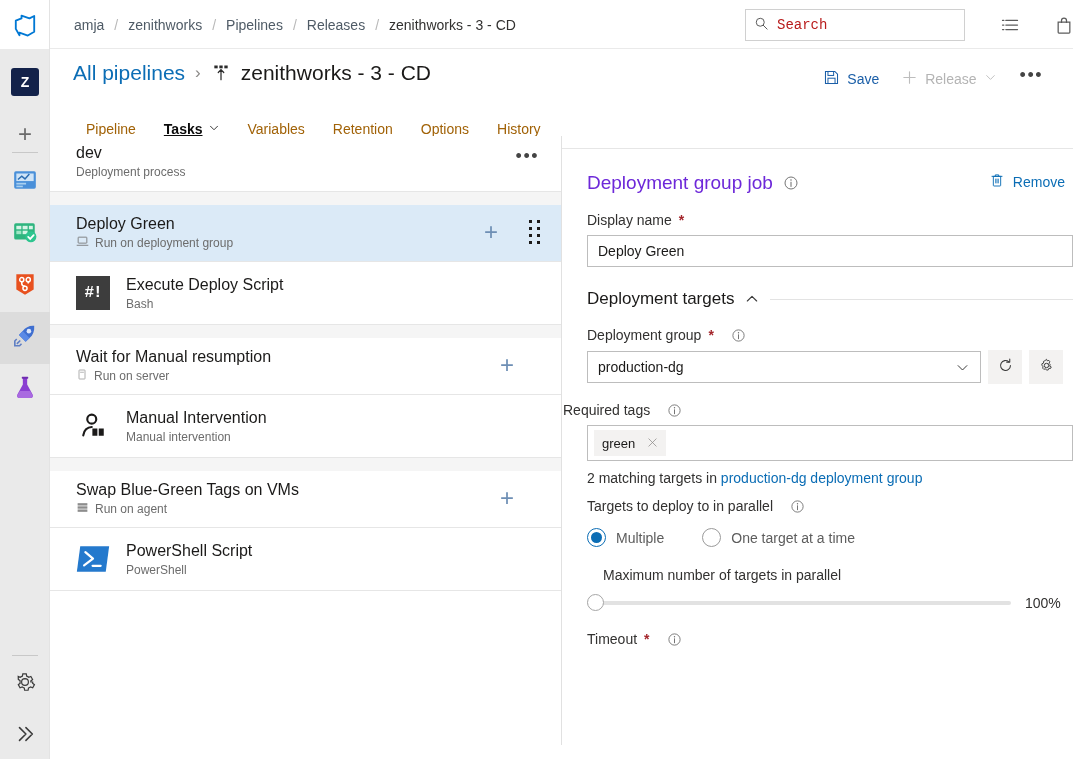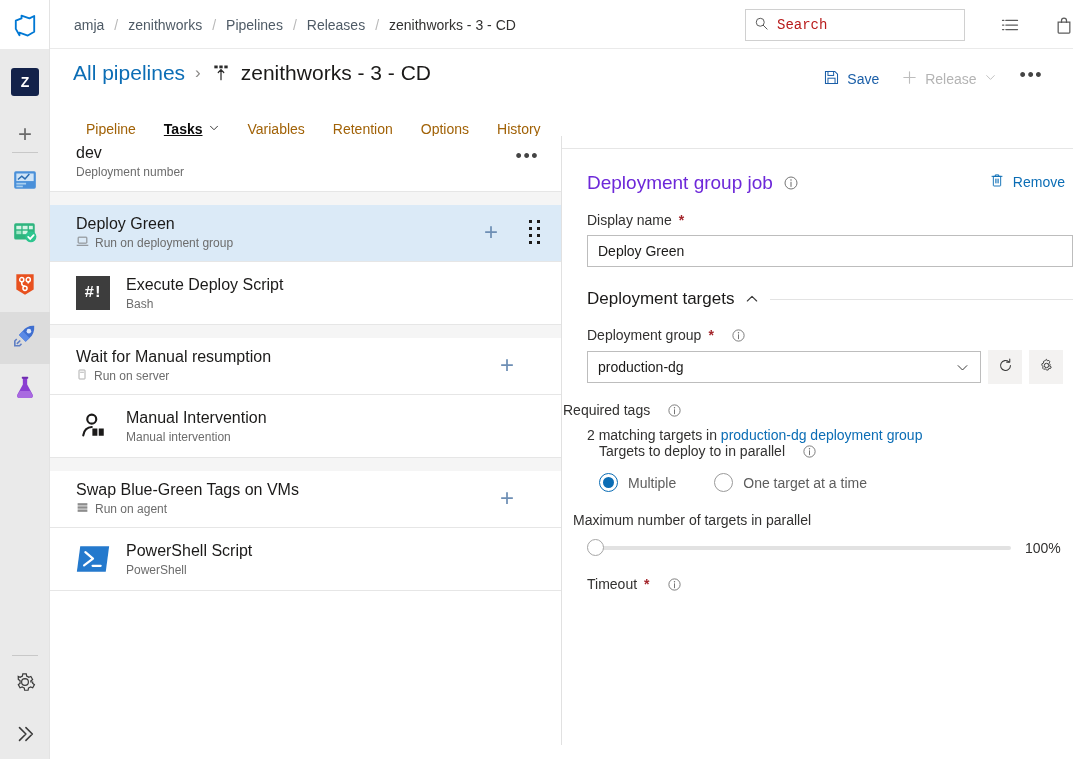--- a/index.html
+++ b/index.html
@@ -441,21 +441,21 @@
       <div class="tab">
         <span>History</span>
       </div>
     </div>
   </div>
 
   <div class="taskpanel">
 
     <div class="proc-head">
       <div class="proc-name">dev</div>
-      <div class="proc-sub">Deployment number</div>
+      <div class="proc-sub">Deployment process</div>
       <div class="proc-more">•••</div>
     </div>
 
     <div class="gap"></div>
 
     <div class="phase selected">
       <div class="phase-name">Deploy Green</div>
       <div class="phase-sub">
         <span>
           <svg width="13" height="13" viewBox="0 0 24 24">
@@ -641,26 +641,36 @@
       <div class="flabel" style="">
         <span>Required tags</span>
         <span class="info-ico" style="margin-left:10px">
           <svg width="15" height="15" viewBox="0 0 24 24">
             <circle cx="12" cy="12" r="9" fill="none" stroke="#6b6b6b" stroke-width="1.4"></circle>
             <circle cx="12" cy="7.6" r="1.1" fill="#6b6b6b"></circle>
             <path d="M12 10.8v6.4" stroke="#6b6b6b" stroke-width="1.5" stroke-linecap="round"></path>
           </svg>
         </span>
       </div>
+      <div class="tagbox" style="margin-left:24px; width:486px">
+        <span class="chip">
+          <span>green</span>
+          <span class="chip-x">
+            <svg width="11" height="11" viewBox="0 0 24 24">
+              <path d="M4 4l16 16M20 4L4 20" stroke="#8a8886" stroke-width="1.6" stroke-linecap="round"></path>
+            </svg>
+          </span>
+        </span>
+      </div>
       <div class="matchline">
         <span>2 matching targets in </span><a>production-dg deployment group</a>
       </div>
     </div>
 
-    <div class="field" style="padding-left:12px; ">
+    <div class="field" style="padding-left:0; margin-top:12px">
       <div class="flabel" style="padding-left:24px">
         <span>Targets to deploy to in parallel</span>
         <span class="info-ico" style="margin-left:10px">
           <svg width="15" height="15" viewBox="0 0 24 24">
             <circle cx="12" cy="12" r="9" fill="none" stroke="#6b6b6b" stroke-width="1.4"></circle>
             <circle cx="12" cy="7.6" r="1.1" fill="#6b6b6b"></circle>
             <path d="M12 10.8v6.4" stroke="#6b6b6b" stroke-width="1.5" stroke-linecap="round"></path>
           </svg>
         </span>
       </div>
@@ -670,21 +680,21 @@
           <span>Multiple</span>
         </span>
         <span class="radio">
           <span class="rdot"></span>
           <span>One target at a time</span>
         </span>
       </div>
     </div>
 
     <div class="field" style="padding-left:0; margin-top:20px">
-      <div class="flabel" style="padding-left:10px">
+      <div class="flabel" style="padding-left:40px">
         <span>Maximum number of targets in parallel</span>
       </div>
       <div class="sliderrow">
         <span class="track">
           <span class="thumb"></span>
         </span>
         <span class="pct">100%</span>
       </div>
     </div>
 

